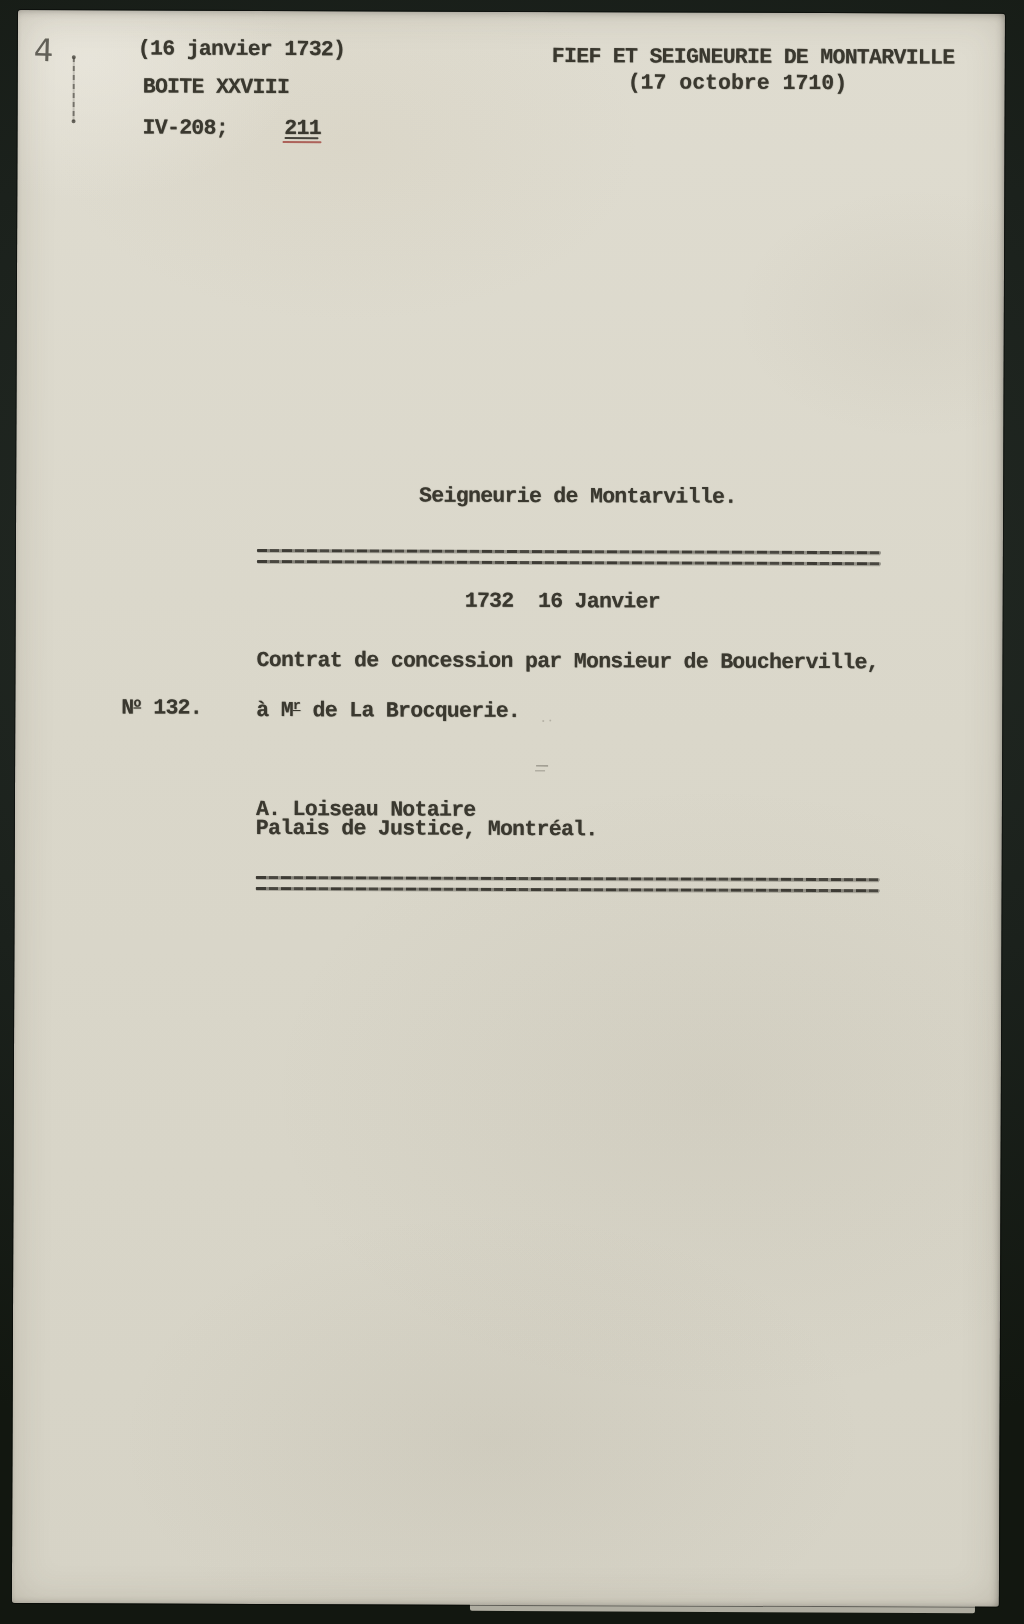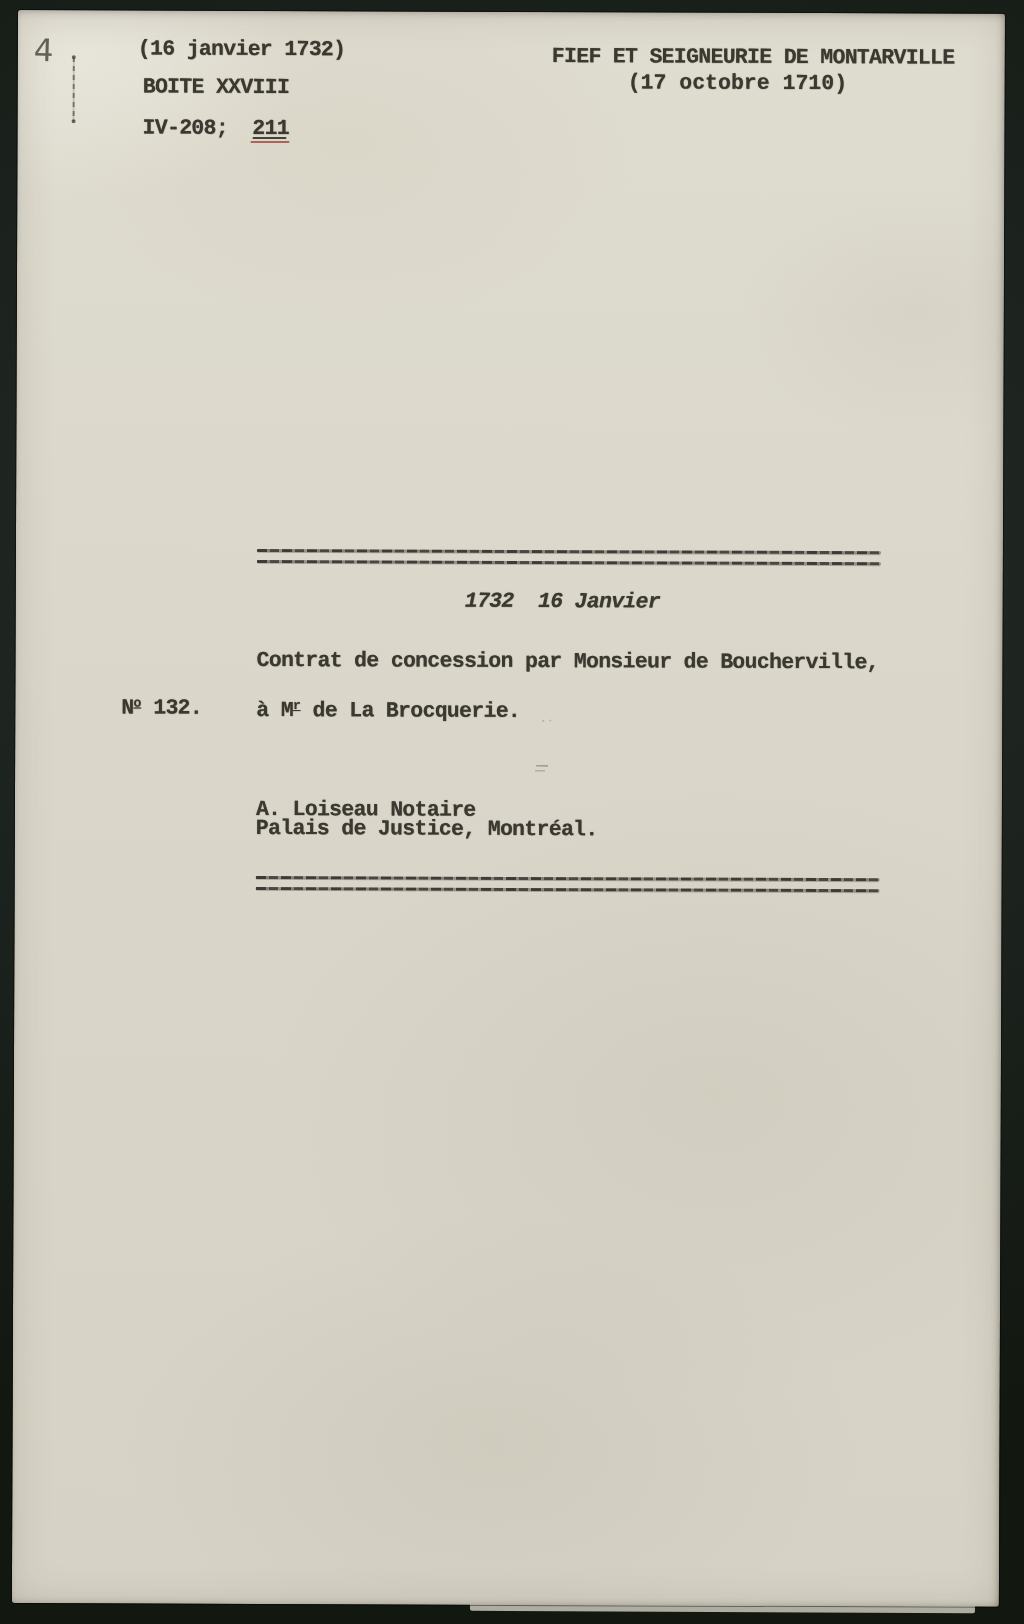--- a/index.html
+++ b/index.html
@@ -38,21 +38,21 @@
     font-family:"Liberation Mono","DejaVu Sans Mono",monospace;
     font-size:21.5px; line-height:1.05; font-weight:700;
     letter-spacing:-0.7px; white-space:pre;
     color:#3a382f;
     text-shadow:0 0 1px rgba(56,54,46,.55), 0.5px 0.5px 0 rgba(56,54,46,.22);
   }
   .sup {
     font-size:13px; letter-spacing:-0.3px; vertical-align:7px;
     text-decoration:underline;
   }
-  .ref { position:relative; display:inline-block; }
+  .ref { position:relative; display:inline-block;margin-left:32px; }
   .ref::after {  
     content:""; position:absolute; left:0; right:2px; bottom:1px;
     height:1.6px; background:rgba(52,50,43,.9); border-radius:1px;
   }
   .ref::before { 
     content:""; position:absolute; left:-2px; right:-1px; bottom:-3.5px;
     height:1.8px; background:rgba(164,78,70,.85); border-radius:1px;
   }
   
   .rule {
@@ -104,25 +104,26 @@
     <div class="pencil-four">4</div>
     <div class="pencil-tick"></div>
 
     <div class="t" style="left:120px; top:27px;text-align:right;">(16 janvier 1732)</div>
     <div class="t" style="left:125px; top:65px;">BOITE XXVIII</div>
     <div class="t" style="left:125px; top:106px;"><span>IV-208;  </span><span class="ref">211</span></div>
 
     <div class="t" style="left:534px; top:33px;">FIEF ET SEIGNEURIE DE MONTARVILLE</div>
     <div class="t" style="left:610px; top:59px; letter-spacing:0;">(17 octobre 1710)</div>
 
+    <div class="t" style="left:403px; top:473px;">Seigneurie de Montarville.</div>
 
     <div class="rule" style="left:241px; top:538px;"></div>
     <div class="rule" style="left:241px; top:549px;"></div>
 
-    <div class="t" style="left:449px; top:578px;font-style:italic;">1732  16 Janvier</div>
+    <div class="t" style="left:449px; top:578px;">1732  16 Janvier</div>
 
     <div class="t" style="left:106px; top:638px;margin-top:48px;"><span>N</span><span class="sup">o</span><span> 132.</span></div>
 
     <div class="t" style="left:241px; top:638px;">Contrat de concession par Monsieur de Boucherville,</div>
     <div class="t" style="left:241px; top:680px;margin-top:8px;"><span>à M</span><span class="sup">r</span><span> de La Brocquerie.</span></div>
 
     <div class="smudge-dots"></div>
     <div class="smudge-dash"></div>
 
     <div class="t" style="left:241px; top:766px;margin-top:21px;">A. Loiseau Notaire</div>

